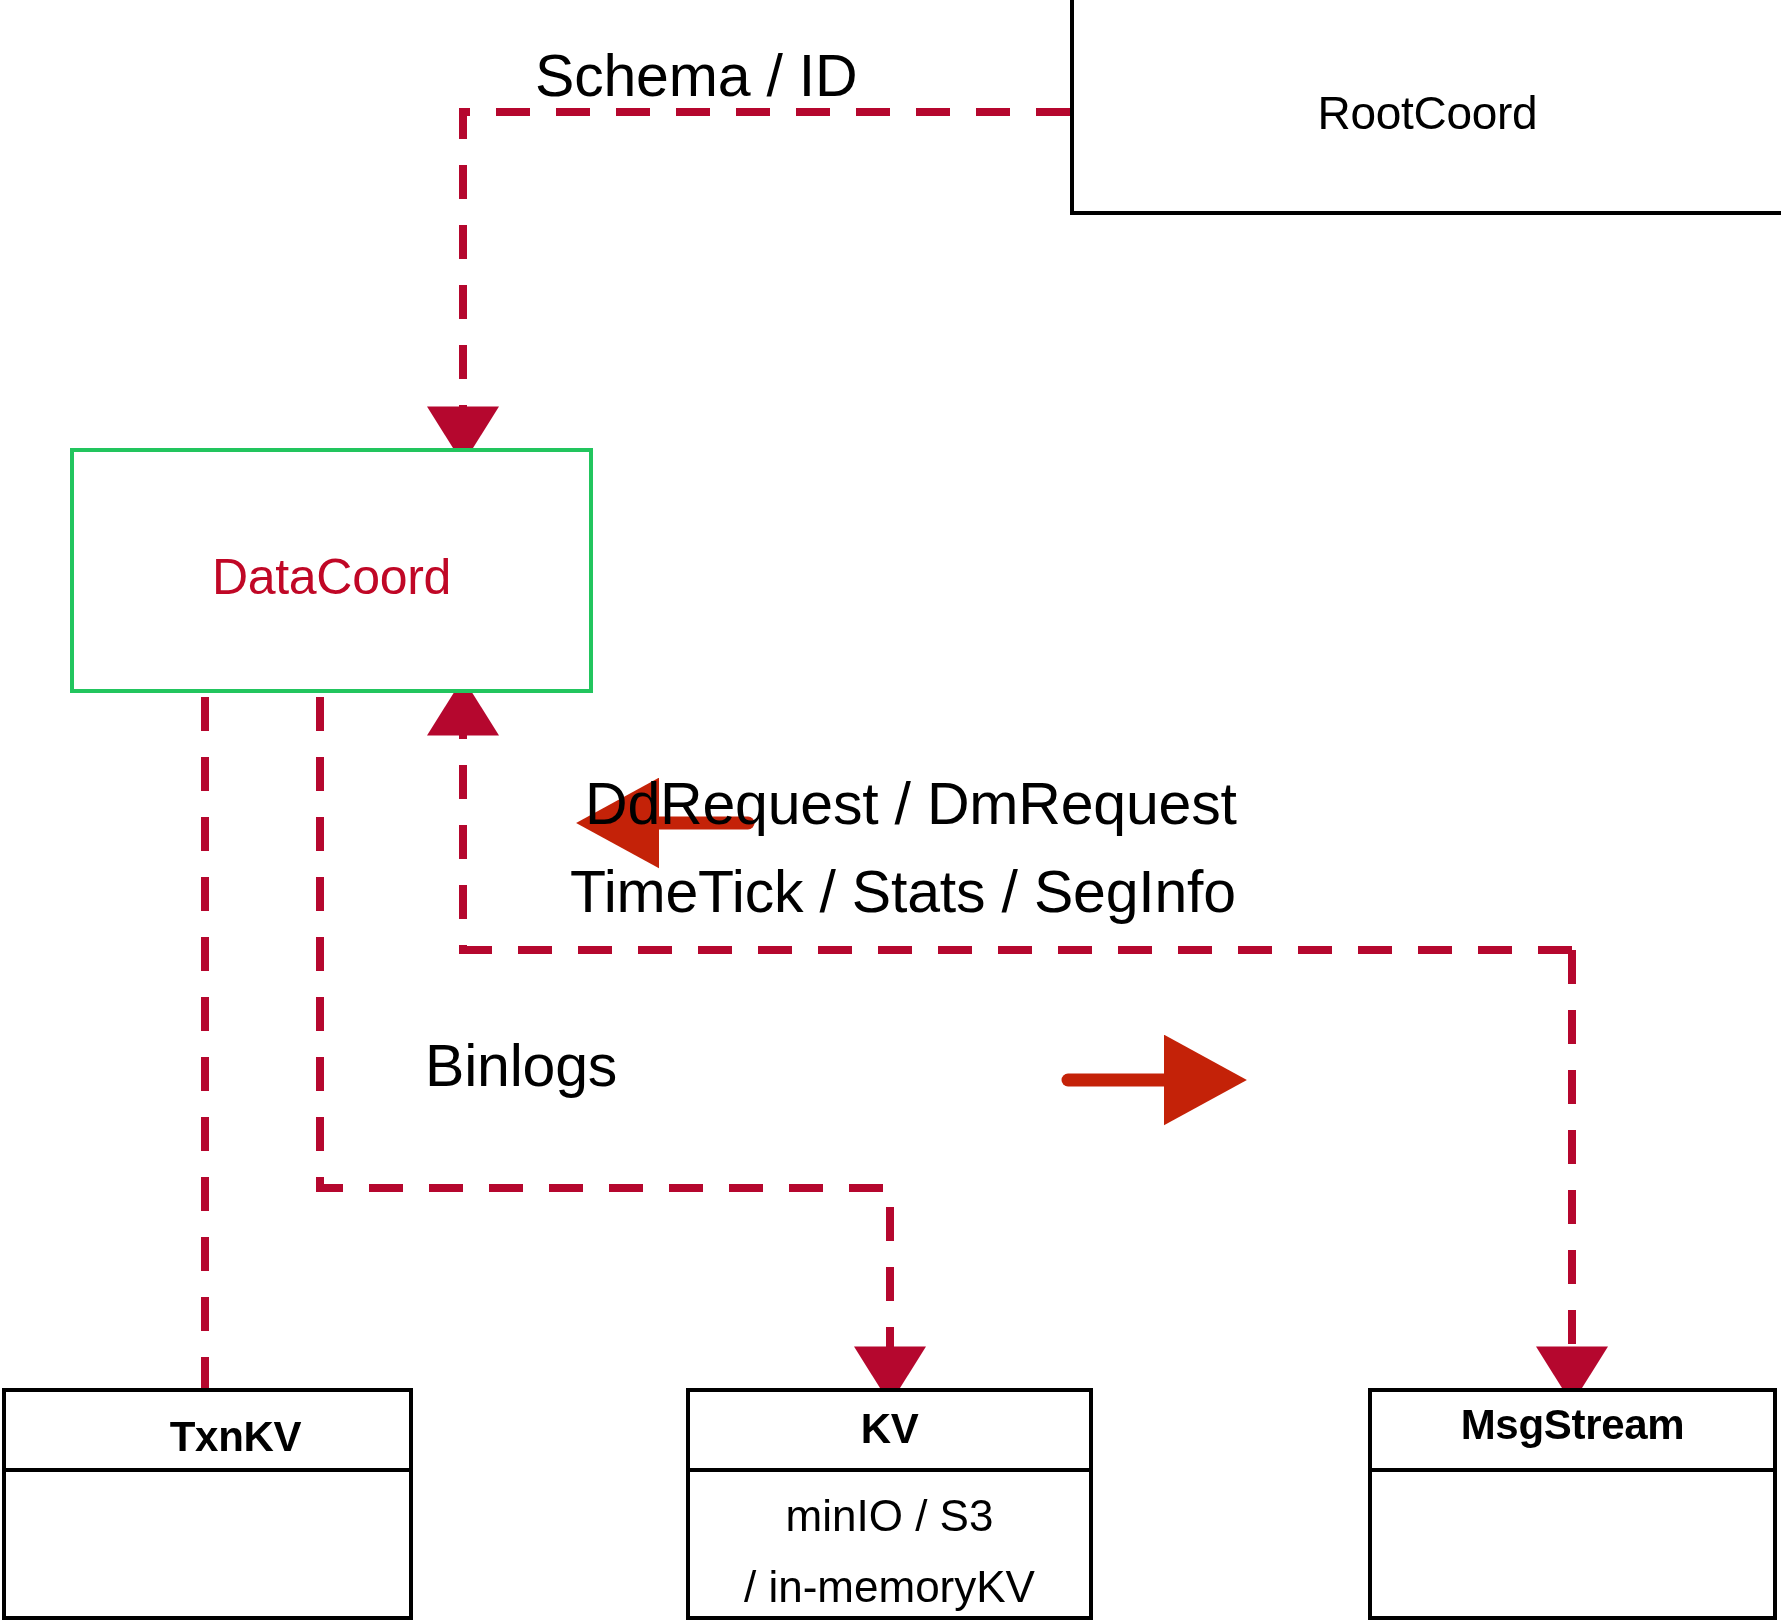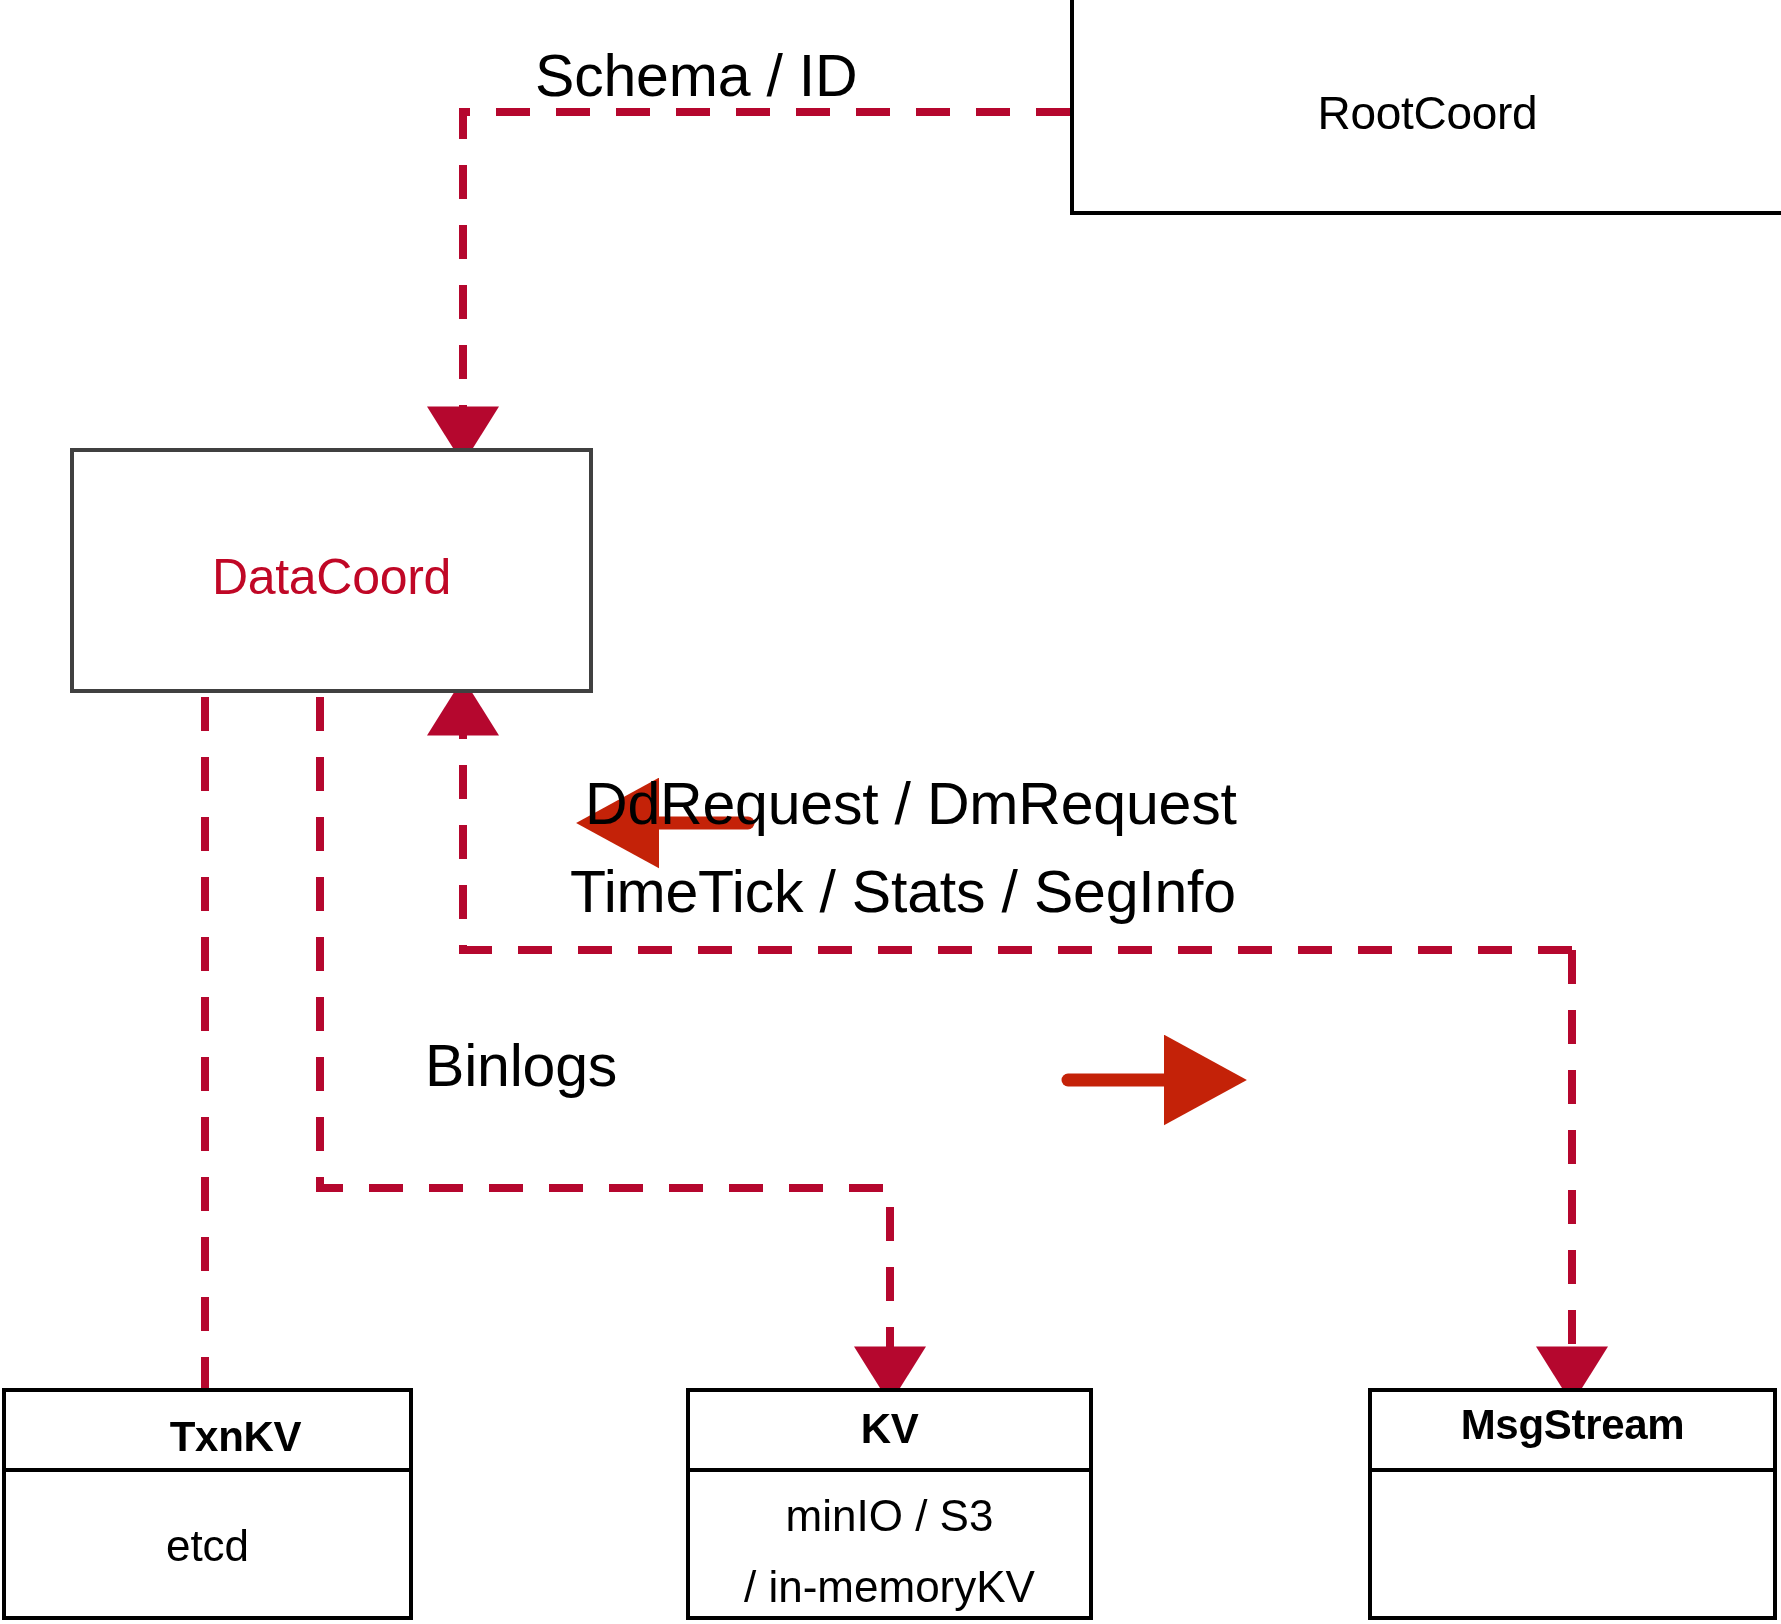--- a/index.html
+++ b/index.html
@@ -3,21 +3,21 @@
 <meta charset="utf-8">
 <style>
   html, body { margin:0; padding:0; background:#ffffff; }
   body { width:1781px; height:1624px; position:relative; overflow:hidden;
          font-family:"Liberation Sans", sans-serif; }
   #stage { position:absolute; left:0; top:0; width:1433px; height:1624px; }
   svg.layer { position:absolute; left:0; top:0; width:1781px; height:1624px; pointer-events:none; }
 
   .node { position:absolute; box-sizing:border-box; background:#ffffff; }
   .node.black { border:4px solid #000000; }
-  .node.red   { border:4px solid #404040; }
+  .node.red   { border:4px solid #22c55e; }
 
   .node-title {
     position:absolute; left:0; width:100%; text-align:center;
     font-size:46px; color:#000000; letter-spacing:-0.3px;
   }
   .node-title.bold { font-weight:bold; }
   .node-title.redtext { color:#C00726; font-weight:normal; }
 
   .divider { position:absolute; left:0; width:100%; height:4px; background:#000000; }
 
@@ -64,21 +64,20 @@
     <div class="node-title" style="top:86px;">RootCoord</div>
   </div>
 
   <div class="node red" style="left:70px; top:448px; width:523px; height:245px;">
     <div class="node-title redtext" style="top:96px; font-size:50px;">DataCoord</div>
   </div>
 
   <div class="node black" style="left:2px; top:1388px; width:411px; height:232px;">
     <div class="node-title bold" style="top:21px; font-size:42px;margin-left:28px;">TxnKV</div>
     <div class="divider" style="top:76px;"></div>
-    <div class="sub" style="top:126px;">etcd</div>
   </div>
 
   <div class="node black" style="left:686px; top:1388px; width:407px; height:232px;">
     <div class="node-title bold" style="top:13px; font-size:42px;">KV</div>
     <div class="divider" style="top:76px;"></div>
     <div class="sub" style="top:96px;">minIO / S3</div>
     <div class="sub" style="top:167px;">/ in-memoryKV</div>
   </div>
 
   <div class="node black" style="left:1368px; top:1388px; width:409px; height:232px;">

